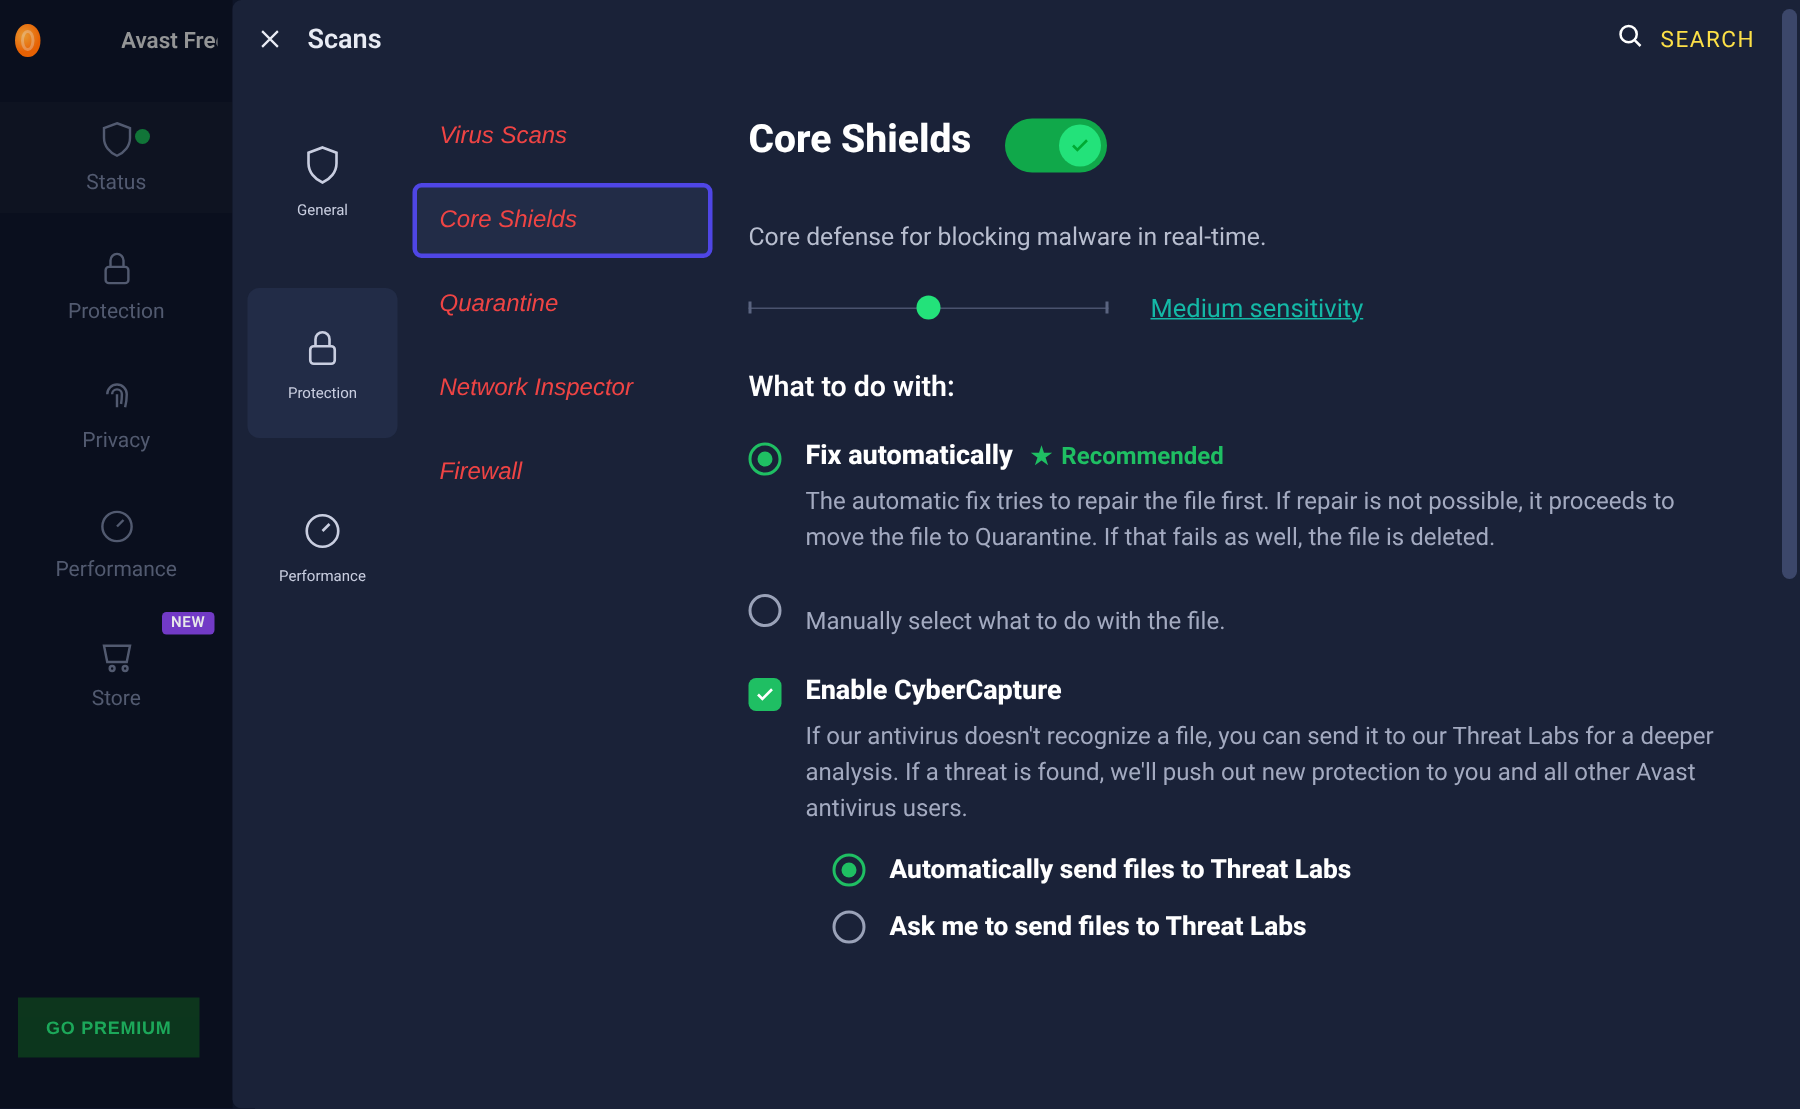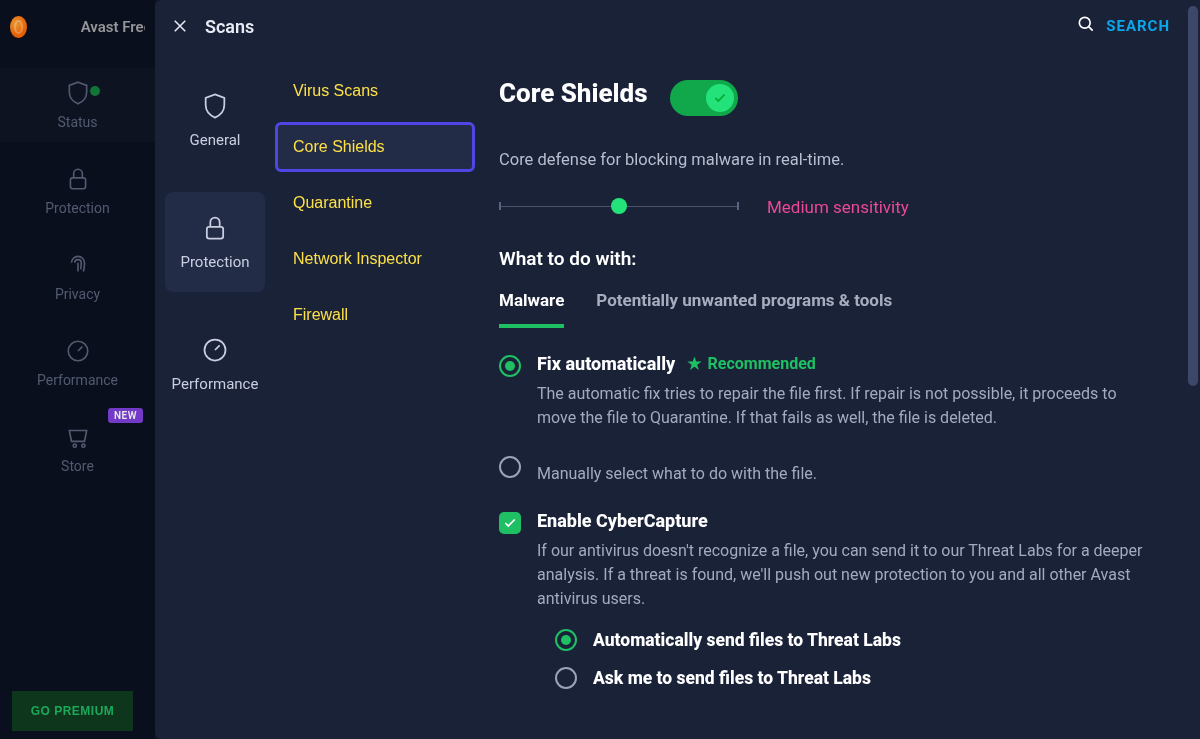--- a/index.html
+++ b/index.html
@@ -18,49 +18,49 @@
   .brand-text { color:#a3a3a3; font-size:15px; font-weight:600; white-space:nowrap; overflow:hidden;margin-left:46px; }
 
   .bgnav { display:flex; flex-direction:column; align-items:center; gap:12px; width:100%; margin-top:10px; }
   .bgnav-item { display:flex; flex-direction:column; align-items:center; gap:8px; padding:12px 0; width:100%; color:#5a6278; font-size:14px; position:relative; }
   .bgnav-item.highlight { background: rgba(255,255,255,0.02); }
   .bgnav-icon { width:26px; height:26px; display:flex; align-items:center; justify-content:center; }
   .bgnav-icon svg { width:26px; height:26px; stroke:#5a6278; fill:none; stroke-width:1.5; }
   .status-dot { position:absolute; right:55px; top:18px; width:10px; height:10px; border-radius:50%; background:#12803a; }
   .new-badge { position:absolute; right:12px; top:-4px; background:#7d3fd8; color:#fff; font-size:10px; padding:2px 6px; border-radius:3px; letter-spacing:.5px; font-weight:600; }
 
-  .go-premium { position:absolute; bottom:8px; left:12px; right:22px; height:40px; background:#0d3a1c; color:#1fb960; border:none; font-size:12px; font-weight:700; letter-spacing:.5px; display:flex; align-items:center; justify-content:center; }
+  .go-premium { position:absolute; bottom:34px; left:12px; right:22px; height:40px; background:#0d3a1c; color:#1fb960; border:none; font-size:12px; font-weight:700; letter-spacing:.5px; display:flex; align-items:center; justify-content:center; }
 
   
   .panel { flex:1; background:#1a2238; display:flex; position:relative; border-top-left-radius:6px; border-bottom-left-radius:6px; }
 
   .cat-col { width:120px; flex:0 0 120px; padding-top:70px; display:flex; flex-direction:column; align-items:center; gap:22px; }
-  .cat-item { display:flex; flex-direction:column; align-items:center; gap:10px; width:100px; height:100px; justify-content:center; color:#c9cee0; font-size:15px; border-radius:8px; }
+  .cat-item { display:flex; flex-direction:column; align-items:center; gap:10px; width:100px; height:100px; justify-content:center; color:#c9cee0; font-size:10px; border-radius:8px; }
   .cat-item.active { background:#222c47; }
   .cat-icon { width:30px; height:30px; display:flex; align-items:center; justify-content:center; }
   .cat-icon svg { width:28px; height:28px; stroke:#c9cee0; fill:none; stroke-width:1.5; }
 
   .sub-col { width:200px; flex:0 0 200px; padding-top:66px; display:flex; flex-direction:column; gap:6px; }
-  .sub-item { padding:16px 18px; color:#fde047; font-size:16px; border-radius:6px; text-align:left; background:transparent; border:none; cursor:pointer; }
+  .sub-item { padding:16px 18px; color:#ef4444; font-size:16px; border-radius:6px; text-align:left; background:transparent; border:none; cursor:pointer;font-style:italic; }
   .sub-item.active { background:#222c47; border:3px solid #4f46e5; padding:13px 15px; }
 
   .content { flex:1; padding:78px 26px 20px 24px; overflow:auto; }
   .content h1 { font-size:26px; font-weight:800; display:inline-block; }
   .toggle { display:inline-flex; align-items:center; vertical-align:middle; margin-left:18px; width:68px; height:36px; background:#10a84a; border-radius:20px; position:relative; }
   .toggle-knob { position:absolute; right:4px; top:4px; width:28px; height:28px; border-radius:50%; background:#23e27a; display:flex; align-items:center; justify-content:center; }
   .toggle-knob svg { width:14px; height:14px; stroke:#0a3; stroke-width:3; fill:none; }
 
   .subtitle { margin-top:34px; color:#b8becf; font-size:16.5px; }
 
   .slider-row { margin-top:28px; display:flex; align-items:center; gap:28px; }
   .slider { position:relative; width:240px; height:4px; background:transparent; }
   .slider-track { position:absolute; left:0; right:0; top:1px; height:1px; background:#4a536e; }
   .slider-tick { position:absolute; top:-3px; width:2px; height:8px; background:#5a6480; }
   .slider-knob { position:absolute; top:-7px; width:16px; height:16px; border-radius:50%; background:#23e27a; }
-  .slider-label { color:#ec4899; font-size:17px; }
+  .slider-label { color:#14b8a6; font-size:17px;text-decoration:underline; }
 
   .whatto { margin-top:30px; font-size:19px; font-weight:600; }
   .tabs { display:flex; gap:32px; margin-top:20px; border-bottom:1px solid transparent; }
   .tab { padding:0 0 14px 0; font-size:17px; font-weight:700; color:#a7adbf; cursor:pointer; border-bottom:4px solid transparent; }
   .tab.active { color:#fff; border-bottom:4px solid #1fbf63; }
 
   .opts { margin-top:24px; display:flex; flex-direction:column; gap:24px; }
   .opt { display:flex; gap:16px; }
   .radio { width:22px; height:22px; border-radius:50%; border:2px solid #9aa2b8; flex:0 0 22px; display:flex; align-items:center; justify-content:center; margin-top:2px; }
   .radio.sel { border-color:#1fbf63; }
@@ -74,21 +74,21 @@
   .rec-star { color:#1fbf63; font-size:16px; }
   .sub-opts { margin-top:18px; display:flex; flex-direction:column; gap:16px; padding-left:18px; }
   .sub-opt { display:flex; align-items:center; gap:16px; }
   .sub-opt .radio { margin-top:0; }
   .sub-opt-title { font-size:17.5px; font-weight:800; }
 
   .topbar { position:absolute; top:14px; left:14px; right:30px; display:flex; align-items:center; justify-content:space-between; }
   .close { display:flex; align-items:center; gap:14px; color:#e8ebf4; font-size:18px; font-weight:600; cursor:pointer; }
   .close-x { width:22px; height:22px; display:flex; align-items:center; justify-content:center; }
   .close-x svg { width:18px; height:18px; stroke:#e8ebf4; stroke-width:2; }
-  .search { display:flex; align-items:center; gap:10px; color:#0ea5e9; font-size:15px; font-weight:700; letter-spacing:1px; cursor:pointer; }
+  .search { display:flex; align-items:center; gap:10px; color:#fde047; font-size:15px; font-weight:400; letter-spacing:1px; cursor:pointer; }
   .search svg { width:20px; height:20px; stroke:#fff; stroke-width:2; fill:none; }
 
   .scrollbar { position:absolute; right:2px; top:6px; bottom:6px; width:10px; }
   .scrollbar-thumb { position:absolute; right:0; top:0; width:10px; height:380px; background:#3c476a; border-radius:5px; }
 </style>
 </head>
 <body>
 
 <div class="app">
 
@@ -223,24 +223,20 @@
           <div class="slider-tick" style="left:0"></div>
           <div class="slider-tick" style="left:50%"></div>
           <div class="slider-tick" style="right:0"></div>
           <div class="slider-knob" style="left:calc(50% - 8px)"></div>
         </div>
         <div class="slider-label">Medium sensitivity</div>
       </div>
 
       <div class="whatto">What to do with:</div>
 
-      <div class="tabs">
-        <div class="tab active">Malware</div>
-        <div class="tab">Potentially unwanted programs &amp; tools</div>
-      </div>
 
       <div class="opts">
         <div class="opt">
           <div class="radio sel">
               <div class="dot"></div>
             </div>
           <div class="opt-body">
             <div class="opt-title">
               <span>Fix automatically</span>
               <span class="rec">

